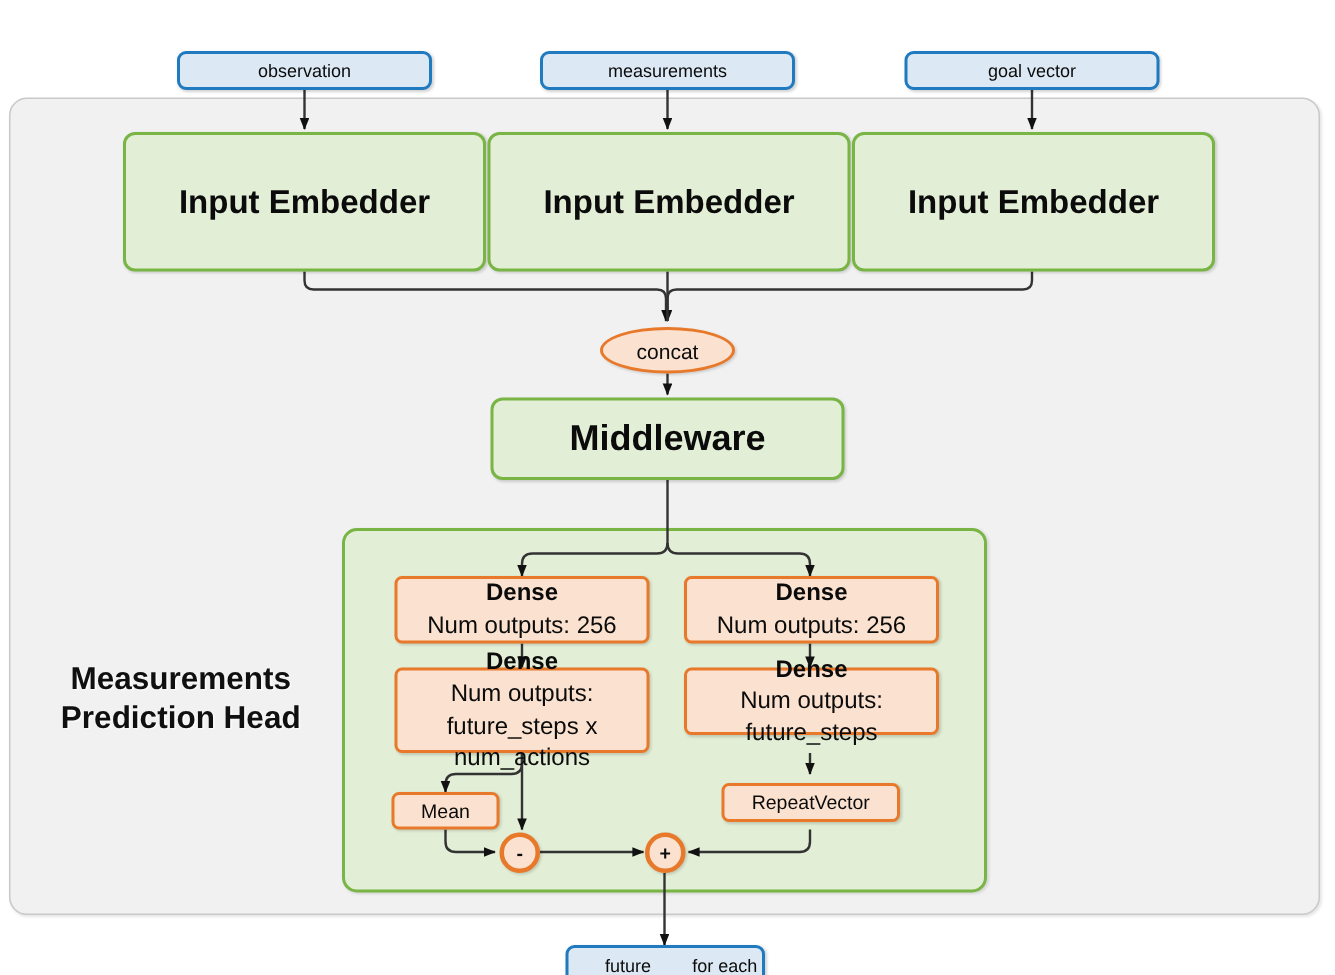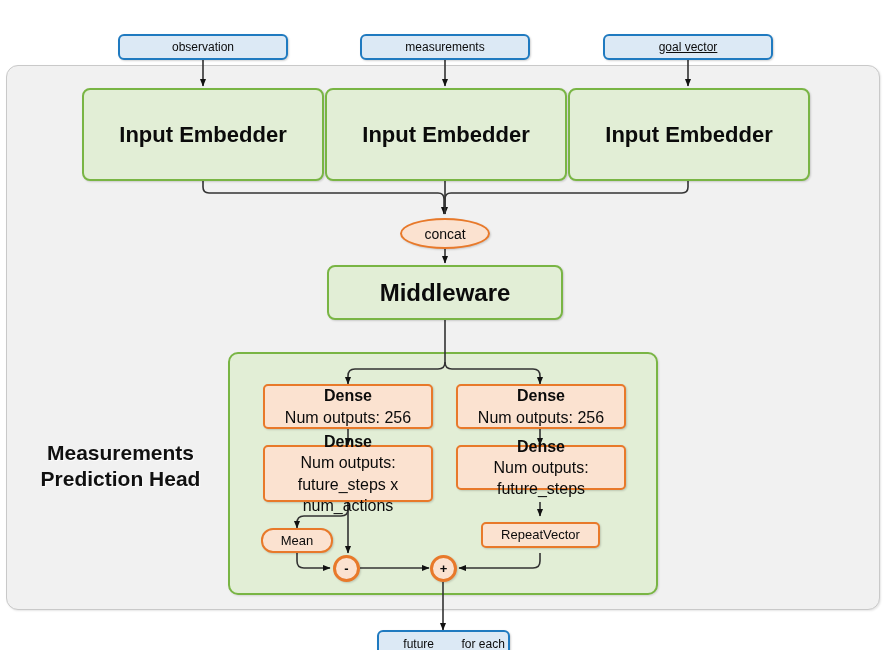--- a/index.html
+++ b/index.html
@@ -182,21 +182,21 @@
       <path d="M443,550 L443,598" marker-end="url(#arrow)"></path>
     </g>
   </svg>
 
   <div class="node io-box" style="left:118px; top:2px; width:170px; height:26px;">
     <span>observation</span>
   </div>
   <div class="node io-box" style="left:360px; top:2px; width:170px; height:26px;">
     <span>measurements</span>
   </div>
-  <div class="node io-box" style="left:603px; top:2px; width:170px; height:26px;text-decoration:underline;">
+  <div class="node io-box" style="left:603px; top:2px; width:170px; height:26px;">
     <span>goal vector</span>
   </div>
 
   <div class="node green-box embedder" style="left:82px; top:56px; width:242px; height:93px;">
     <span>Input Embedder</span>
   </div>
   <div class="node green-box embedder" style="left:325px; top:56px; width:242px; height:93px;">
     <span>Input Embedder</span>
   </div>
   <div class="node green-box embedder" style="left:568px; top:56px; width:242px; height:93px;">
@@ -220,21 +220,21 @@
     <span class="ttl">Dense</span>
     <span>Num outputs: 256</span>
   </div>
 
   <div class="node orange-box" style="left:263px; top:413px; width:170px; height:57px; flex-direction:column;">
     <span class="ttl">Dense</span>
     <span>Num outputs:</span>
     <span>future_steps x num_actions</span>
   </div>
 
-  <div class="node orange-box plain-orange" style="left:261px; top:496px; width:72px; height:25px;border-radius:12px;">
+  <div class="node orange-box plain-orange" style="left:261px; top:496px; width:72px; height:25px;">
     <span>Mean</span>
   </div>
 
   <div class="node op-circle" style="left:333px; top:523px; width:27px; height:27px;">
     <span>-</span>
   </div>
 
   <div class="node orange-box" style="left:456px; top:352px; width:170px; height:45px; flex-direction:column;">
     <span class="ttl">Dense</span>
     <span>Num outputs: 256</span>

